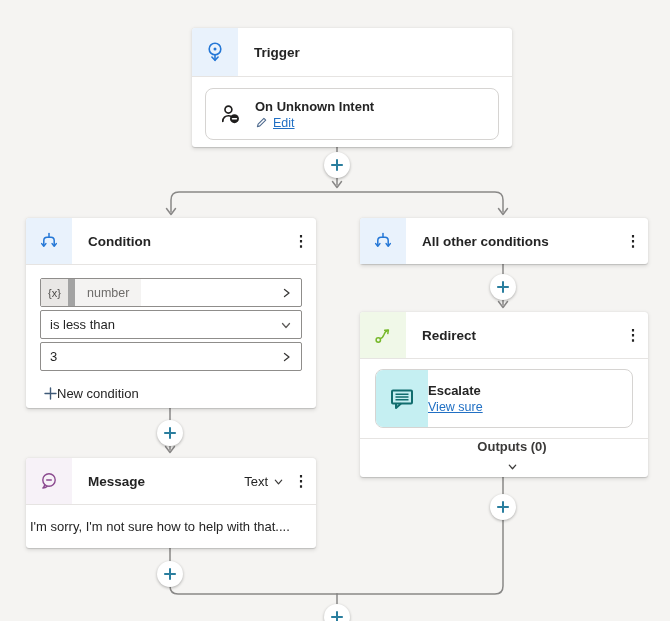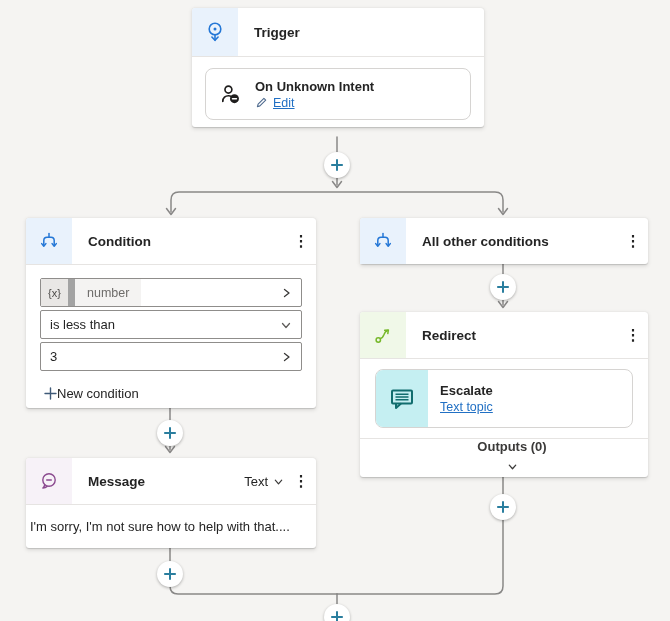--- a/index.html
+++ b/index.html
@@ -29,21 +29,21 @@
     cursor:pointer;user-select:none;line-height:46px;
   }
   .hdivider{height:1px;background:#e6e4e2;}
   .child-card{
     border:1px solid #d6d4d2;border-radius:8px;background:#fff;
     display:flex;align-items:center;overflow:hidden;
   }
   .link{color:#2170c4;text-decoration:underline;font-size:12.5px;cursor:pointer;}
   .child-title{font-weight:700;font-size:13px;}
   
-  #trigger{left:192px;top:8px;width:292px;height:119px;}
+  #trigger{left:192px;top:28px;width:320px;height:119px;}
   #trigger .node-header{height:48px;}
   #trigger .icon-area{height:48px;}
   #trigger .child-card{margin:11px 13px 0;height:50px;padding-left:12px;gap:12px;}
   
   #condition{left:26px;top:218px;width:290px;height:190px;}
   .cond-body{padding:13px 14px 0;}
   .field-row{
     display:flex;align-items:center;height:27px;border:1px solid #8f8d8b;border-radius:2px;
     margin-bottom:3px;background:#fff;font-size:13px;overflow:hidden;cursor:pointer;
   }
@@ -60,21 +60,21 @@
   .row-text{padding-left:9px;}
   .chev-right{margin-left:auto;margin-right:9px;display:flex;align-items:center;}
   .new-cond{display:flex;align-items:center;margin:10px 0 0 4px;height:24px;cursor:pointer;}
   .new-cond-label{font-size:13px;color:#242424;}
   
   #allother{left:360px;top:218px;width:288px;height:46px;}
   
   #redirect{left:360px;top:312px;width:288px;height:165px;}
   #redirect .child-card{margin:10px 15px 0;height:57px;}
   .teal-sq{width:52px;align-self:stretch;background:#c5eff2;display:flex;align-items:center;justify-content:center;flex:0 0 52px;}
-  .child-text{padding-left:12px;display:flex;flex-direction:column;gap:2px;}
+  .child-text{display:flex;flex-direction:column;gap:2px;}
   .outputs-row{display:flex;align-items:center;height:39px;padding-left:16px;gap:7px;cursor:pointer;flex-direction:column;}
   .outputs-label{font-weight:700;font-size:13px;color:#3b3a39;}
   
   #message{left:26px;top:458px;width:290px;height:90px;}
   .msg-mode{display:flex;align-items:center;gap:5px;font-size:13px;cursor:pointer;margin-right:2px;}
   .msg-body{display:flex;align-items:center;height:42px;padding-left:4px;font-size:13px;color:#242424;}
   
   .plus-btn{
     position:absolute;width:26px;height:26px;border-radius:50%;background:#fff;z-index:3;
     box-shadow:0 1px 3px rgba(0,0,0,.3);display:flex;align-items:center;justify-content:center;
@@ -222,21 +222,21 @@
   <div class="child-card">
     <div class="teal-sq">
       <svg width="30" height="30" viewBox="0 0 30 30" fill="none" stroke="#116d6e" stroke-width="2" stroke-linejoin="round">
         <rect x="5" y="6.5" width="20" height="13" rx="1"></rect>
         <path d="M9 19.5 V24 L14 19.5"></path>
         <path d="M8.5 10.2 H21.5 M8.5 13 H21.5 M8.5 15.8 H21.5" stroke-width="1.6"></path>
       </svg>
     </div>
     <div class="child-text">
       <div class="child-title">Escalate</div>
-      <a class="link">Text topic</a>
+      <a class="link">View sure</a>
     </div>
   </div>
   <div class="hdivider" style="margin-top:10px;"></div>
   <div class="outputs-row">
     <span class="outputs-label">Outputs (0)</span>
     <span>
       <svg width="11" height="11" viewBox="0 0 12 12" fill="none" stroke="#3b3a39" stroke-width="1.4" stroke-linecap="round" stroke-linejoin="round">
           <path d="M2.5 4.5 L6 8.5 L9.5 4.5"></path>
         </svg>
     </span>

